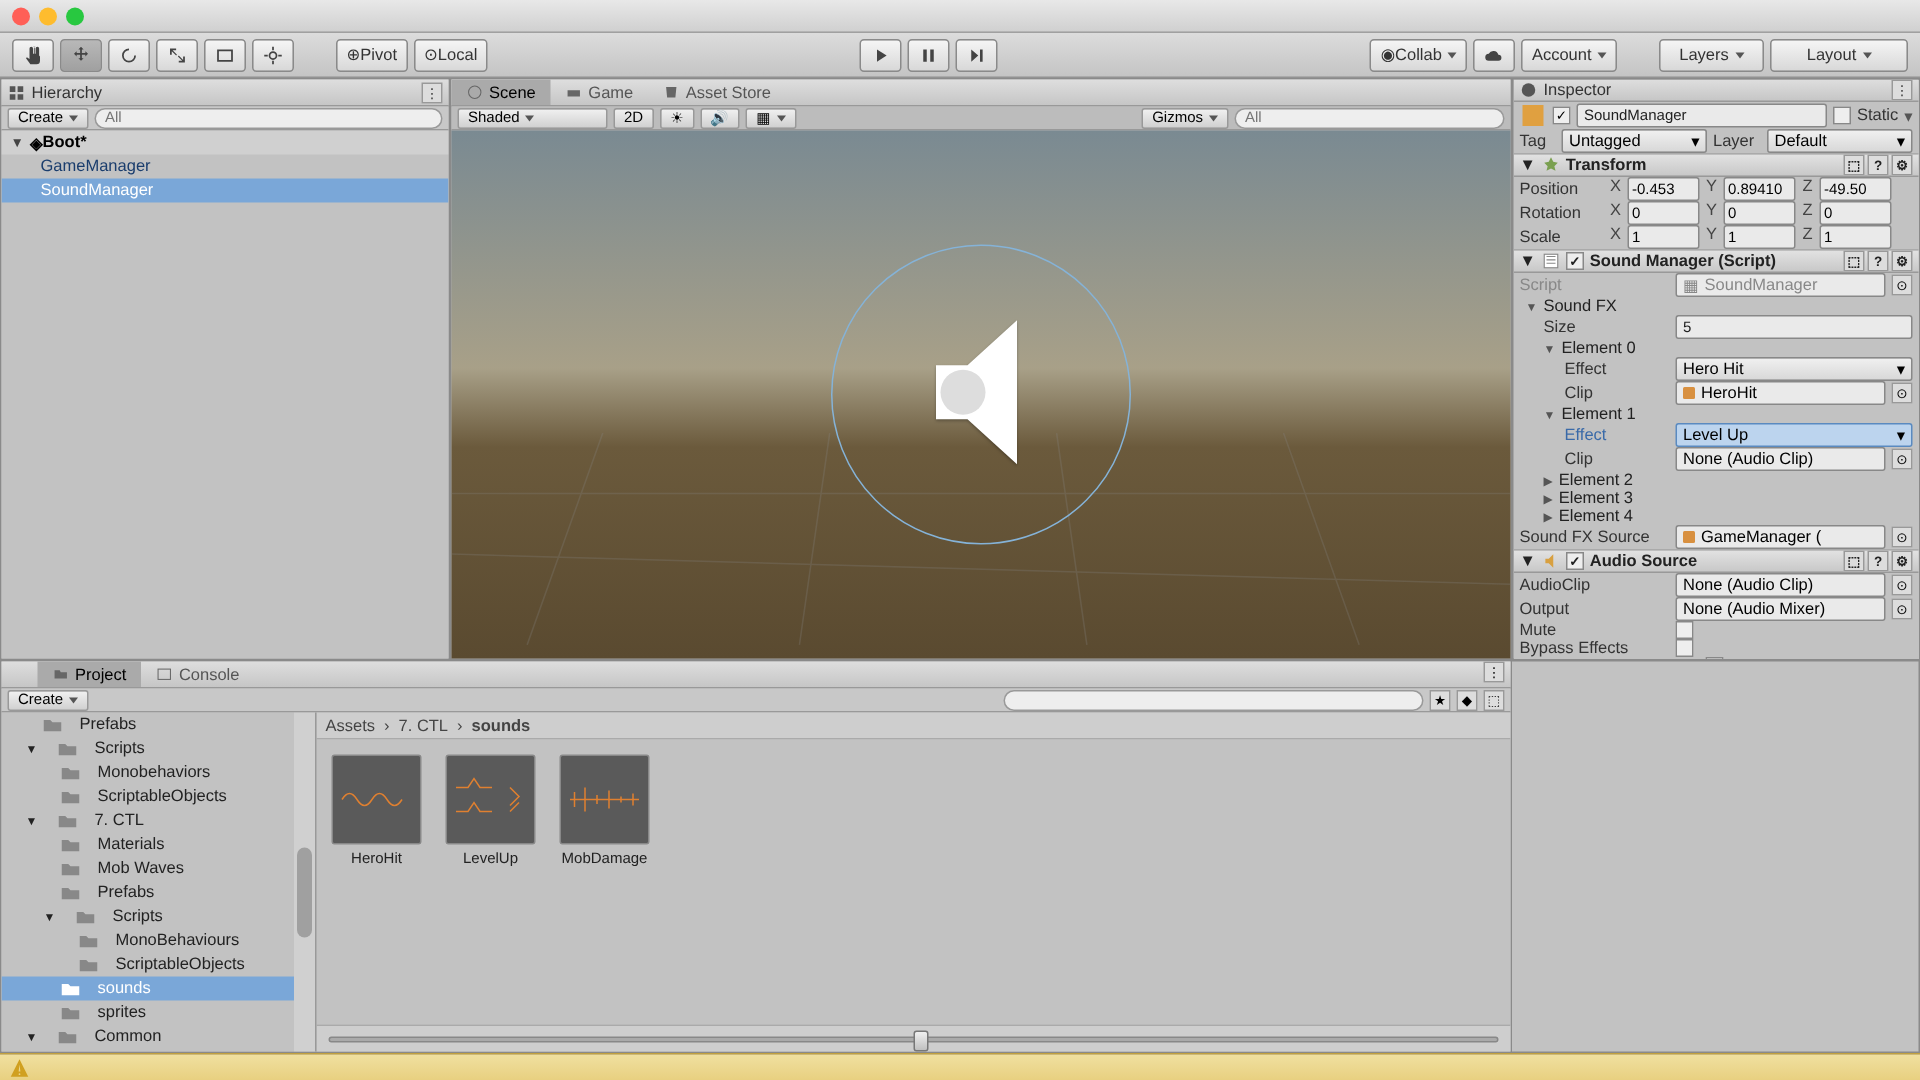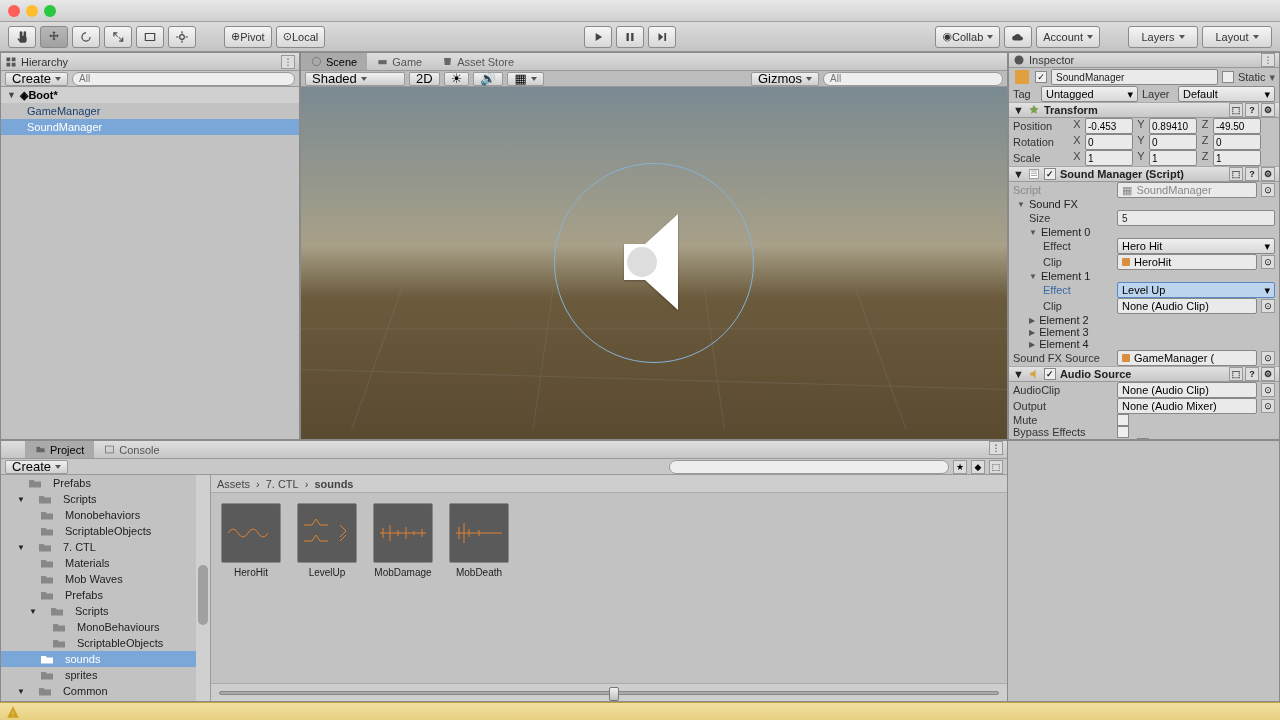--- a/index.html
+++ b/index.html
@@ -13,21 +13,21 @@
 .tbtn { height: 22px; min-width: 24px; background: linear-gradient(#f5f5f5,#d8d8d8); border: 1px solid #8a8a8a; border-radius: 3px; display: inline-flex; align-items: center; justify-content: center; padding: 0 6px; color: #333; cursor: pointer; font-size: 11px; }
 .tbtn.active { background: linear-gradient(#b8b8b8,#a0a0a0); }
 .tbtn svg { width: 14px; height: 14px; fill: #444; }
 .spacer { flex: 1; }
 .dropdown::after { content: ""; margin-left: 4px; border-left: 3px solid transparent; border-right: 3px solid transparent; border-top: 4px solid #555; }
 .workspace { display: flex; height: 388px; }
 .panel { background: #c2c2c2; border: 1px solid #8a8a8a; display: flex; flex-direction: column; }
 .panel-head { height: 18px; background: linear-gradient(#dedede,#c6c6c6); display: flex; align-items: center; gap: 4px; padding: 0 4px; border-bottom: 1px solid #999; color: #333; font-size: 11px; }
 .panel-head svg { width: 12px; height: 12px; fill: #555; }
 .subbar { height: 16px; background: #c8c8c8; border-bottom: 1px solid #999; display: flex; align-items: center; padding: 0 4px; gap: 4px; }
-.mini-btn { height: 14px; padding: 0 6px; font-size: 13px; background: linear-gradient(#f0f0f0,#d0d0d0); border: 1px solid #999; border-radius: 2px; cursor: pointer; display: inline-flex; align-items: center; }
+.mini-btn { height: 14px; padding: 0 6px; font-size: 10px; background: linear-gradient(#f0f0f0,#d0d0d0); border: 1px solid #999; border-radius: 2px; cursor: pointer; display: inline-flex; align-items: center; }
 .search { flex: 1; height: 14px; background: #eee; border: 1px solid #999; border-radius: 7px; padding: 0 6px; font-size: 10px; color: #888; }
 .hierarchy { width: 300px; }
 .tree { flex: 1; background: #c2c2c2; overflow: auto; }
 .tree-item { height: 16px; display: flex; align-items: center; padding-left: 6px; color: #1a3d6d; }
 .tree-item.root { font-weight: bold; color: #000; background: #d0d0d0; }
 .tree-item.child { padding-left: 26px; }
 .tree-item.sel { background: #7aa7d8; color: #fff; }
 .tree-item .fold { margin-right: 4px; font-size: 9px; color: #444; }
 .scene-area { flex: 1; display: flex; flex-direction: column; }
 .scene-tabs { height: 18px; background: linear-gradient(#dedede,#c6c6c6); display: flex; align-items: center; border-bottom: 1px solid #999; }
@@ -153,21 +153,21 @@
         <path d="M6 18a4 4 0 010-8 6 6 0 0111 1 3 3 0 010 7H6z"></path>
       </svg>
     </div>
   <div class="tbtn dropdown">
       <span>Account</span>
     </div>
   <div style="width:20px"></div>
   <div class="tbtn dropdown" style="width:70px">
       <span>Layers</span>
     </div>
-  <div class="tbtn dropdown" style="width:70px">
+  <div class="tbtn dropdown" style="width:92px">
       <span>Layout</span>
     </div>
 </div>
 
 <div class="workspace">
 
   <div class="panel hierarchy">
     <div class="panel-head">
       <svg viewBox="0 0 16 16">
           <path d="M2 2h5v5H2zm7 0h5v5H9zM2 9h5v5H2zm7 0h5v5H9z"></path>
@@ -597,29 +597,20 @@
             </div>
           <div class="asset">
               <div class="thumb">
                 <svg viewBox="0 0 50 40">
                   <path d="M2 20h46" stroke="#e08030"></path>
                   <path d="M5 15v10M12 12v16M20 17v6M28 14v12M36 18v4M44 16v8" stroke="#e08030"></path>
                 </svg>
               </div>
               <div class="lbl">MobDamage</div>
             </div>
-          <div class="asset">
-              <div class="thumb">
-                <svg viewBox="0 0 50 40">
-                  <path d="M2 20h46" stroke="#e08030"></path>
-                  <path d="M5 14v12M10 10v20M15 16v8M25 17v6" stroke="#e08030"></path>
-                </svg>
-              </div>
-              <div class="lbl">MobDeath</div>
-            </div>
         </div>
         <div style="height:18px;background:#cecece;border-top:1px solid #aaa;display:flex;align-items:center;justify-content:flex-end;padding:0 8px">
           <div class="slider" style="width:60px">
               <div class="knob" style="left:50%"></div>
             </div>
         </div>
       </div>
     </div>
   </div>
   <div style="width:272px;border:1px solid #8a8a8a;border-left:none;background:#c2c2c2"></div>

